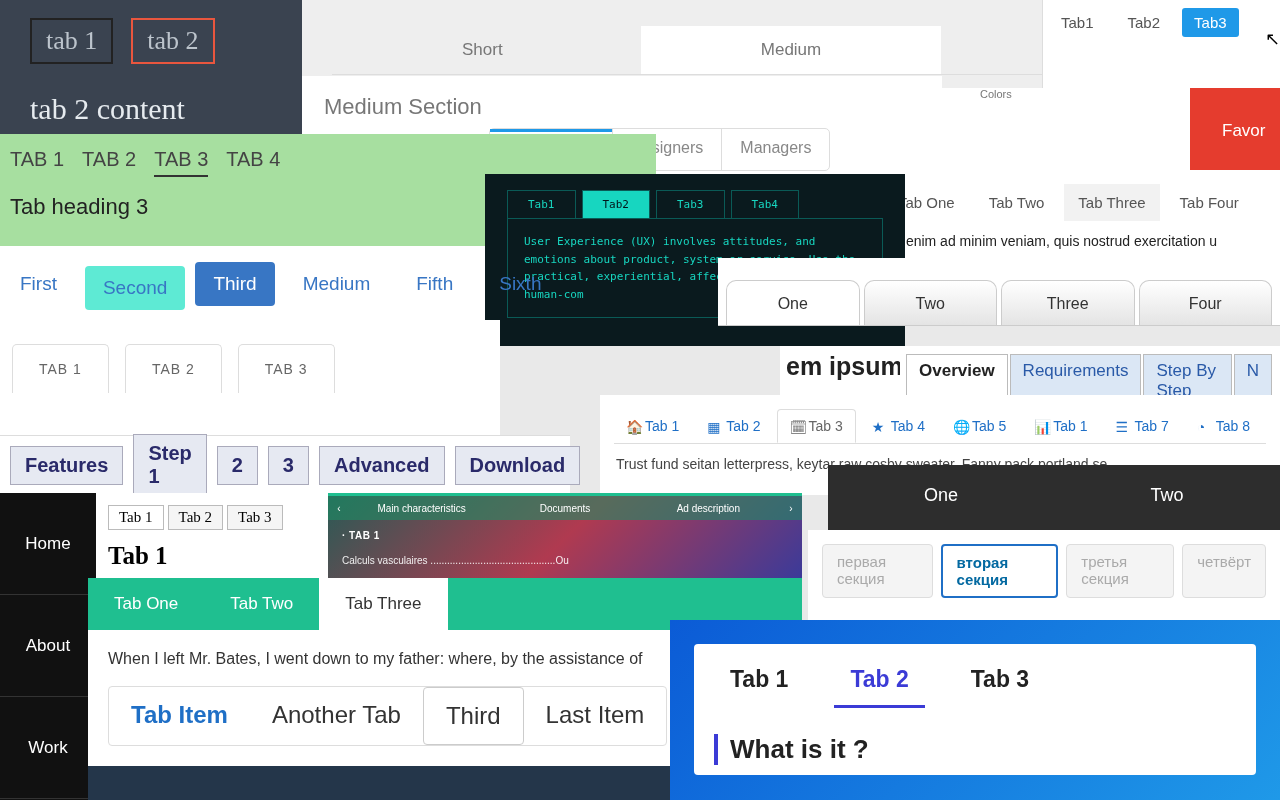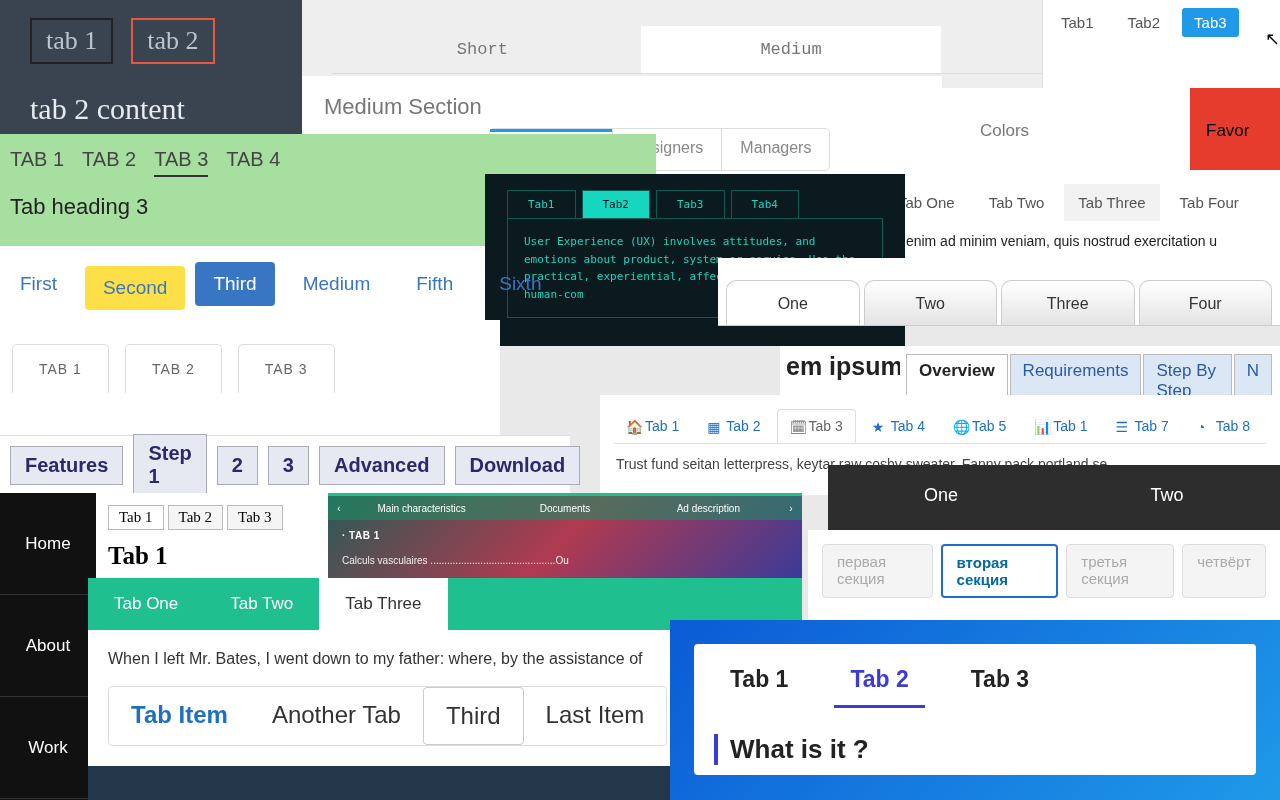--- a/index.html
+++ b/index.html
@@ -6,50 +6,50 @@
 body{width:1280px;height:800px;overflow:hidden;background:#e9e9e9;font-family:-apple-system,Helvetica,Arial,sans-serif;position:relative;}
 .block{position:absolute;}
 
 #b1{left:0;top:0;width:302px;height:134px;background:#3a4350;padding:18px 30px;}
 #b1 .tabs{display:flex;gap:18px;}
 #b1 .tab{border:2px solid #222;color:#bcc4cc;font-family:Georgia,serif;font-size:26px;padding:6px 14px;}
 #b1 .tab.active{border-color:#e9563e;}
 #b1 .content{color:#e6ebef;font-family:Georgia,serif;font-size:30px;margin-top:28px;}
 
 #b2{left:302px;top:0;width:978px;height:95px;background:#eee;padding:26px 30px 0 30px;}
-#b2 .row{display:flex;gap:8px;border-bottom:1px solid #ddd;font-family:Liberation Mono, monospace;}
+#b2 .row{display:flex;gap:8px;border-bottom:1px solid #ddd;}
 #b2 .tab{flex:1;text-align:center;color:#777;font-size:17px;padding:14px 0;background:#fff;}
 #b2 .tab.dim{background:transparent;}
 
 #b3{right:0;top:0;width:238px;height:95px;background:#fff;border-left:1px solid #ddd;}
 #b3 .tabs{display:flex;gap:10px;padding:8px 6px 3px 6px;}
 #b3 .tab{color:#555;font-size:15px;padding:6px 12px;border-radius:3px;}
 #b3 .tab.active{background:#1f99e8;color:#fff;}
 #b3 .pane{padding:16px 12px;color:#666;font-size:14px;}
 #b3 .cursor{position:absolute;right:0px;top:28px;font-size:18px;}
 
 #b4{left:302px;top:76px;width:640px;height:110px;background:#fff;padding:18px 22px;}
 #b4 .heading{color:#777;font-size:22px;margin-bottom:8px;}
 #b4 .tabgroup{display:inline-flex;margin-left:165px;border:1px solid #ddd;border-radius:5px;}
 #b4 .tab{color:#888;font-size:16px;padding:10px 18px;border-left:1px solid #ddd;}
 #b4 .tab:first-child{border-left:none;border-top:3px solid #1f99e8;background:#fff;color:#333;font-weight:600;}
 
 #b5{left:940px;top:88px;width:340px;height:85px;}
-#b5 .white{background:#fff;height:85px;display:flex;align-items:center;padding:0 40px;color:#777;font-size:17px;}
-#b5 .red{position:absolute;right:0;top:0;width:90px;height:85px;background:#e53c2e;color:#000000;display:flex;align-items:center;padding-left:16px;font-size:17px;}
+#b5 .white{background:#fff;height:85px;display:flex;padding:0 40px;color:#777;font-size:11px;}
+#b5 .red{position:absolute;right:0;top:0;width:90px;height:85px;background:#e53c2e;color:#ffffff;display:flex;align-items:center;padding-left:32px;font-size:17px;}
 
 #b6{left:0;top:134px;width:656px;height:112px;background:#a7dfa0;padding:14px 10px;}
 #b6 .tabs{display:flex;gap:18px;}
 #b6 .tab{color:#444;font-size:20px;padding-bottom:4px;}
 #b6 .tab.active{border-bottom:2px solid #333;}
 #b6 .heading{color:#222;font-size:22px;margin-top:17px;}
 
 #b7{left:0;top:246px;width:485px;height:75px;background:#fff;display:flex;align-items:center;gap:10px;padding:0 2px;}
 #b7 .tab{color:#3876c4;font-size:19px;padding:11px 18px;border-radius:4px;}
-#b7 .tab.soft{background:#fde047;margin-top:8px;}
+#b7 .tab.soft{background:#5eead4;margin-top:8px;}
 #b7 .tab.active{background:#3876c4;color:#fff;}
 
 #b8{left:0;top:320px;width:500px;height:115px;background:#fff;padding:24px 12px;}
 #b8 .tabs{display:flex;gap:16px;}
 #b8 .tab{border:1px solid #ddd;border-bottom:none;border-radius:5px 5px 0 0;color:#666;font-size:14px;letter-spacing:1px;padding:16px 26px;background:#fff;}
 
 #b9{left:0;top:435px;width:570px;height:60px;background:#fff;padding:0 10px;display:flex;align-items:center;gap:10px;border-top:1px solid #ddd;border-bottom:1px solid #ddd;}
 #b9 .tab{background:#e6e9f2;border:1px solid #aab;color:#2a2a6a;font-weight:700;font-size:20px;padding:7px 14px;}
 
 #b10{left:0;top:493px;width:96px;height:307px;background:#111;}

